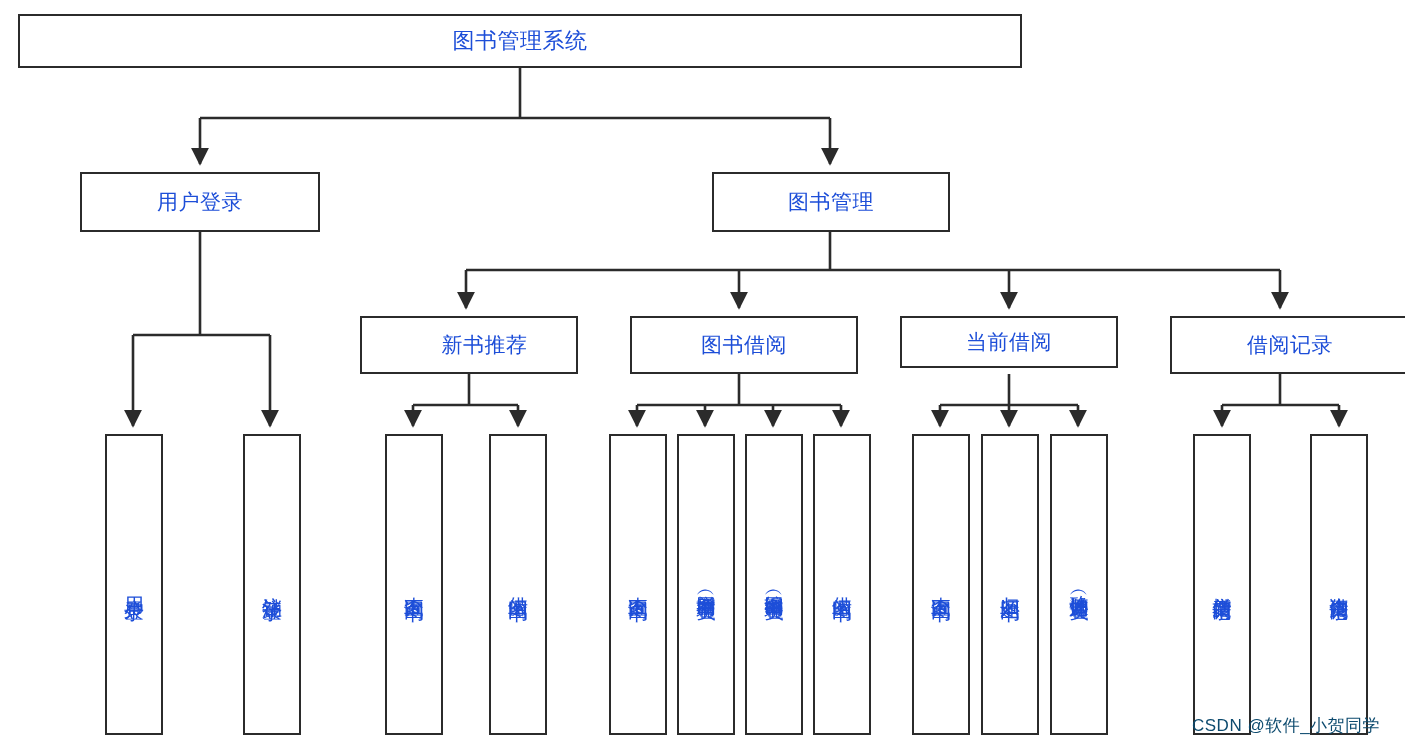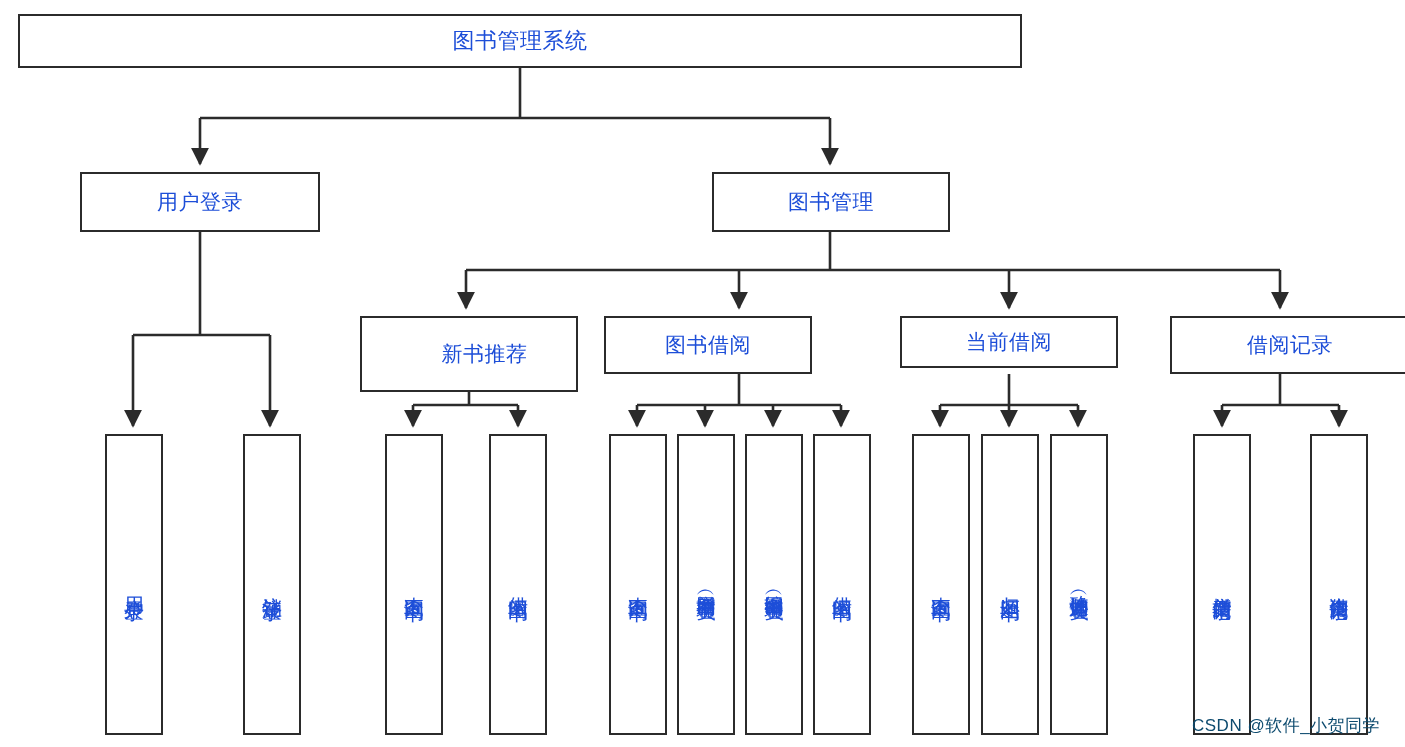--- a/index.html
+++ b/index.html
@@ -135,24 +135,24 @@
     <span class="node-label">图书管理系统</span>
   </div>
 
   <div class="node horiz" style="left:80px; top:172px; width:240px; height:60px;">
     <span class="node-label">用户登录</span>
   </div>
   <div class="node horiz" style="left:712px; top:172px; width:238px; height:60px;">
     <span class="node-label">图书管理</span>
   </div>
 
-  <div class="node horiz" style="left:360px; top:316px; width:218px; height:76px;padding-left:31px;">
+  <div class="node horiz" style="left:360px; top:316px; width:218px; height:58px;padding-left:31px;">
     <span class="node-label">新书推荐</span>
   </div>
-  <div class="node horiz" style="left:604px; top:316px; width:208px; height:58px;">
+  <div class="node horiz" style="left:630px; top:316px; width:228px; height:58px;">
     <span class="node-label">图书借阅</span>
   </div>
   <div class="node horiz" style="left:900px; top:316px; width:218px; height:52px;">
     <span class="node-label">当前借阅</span>
   </div>
   <div class="node horiz" style="left:1170px; top:316px; width:240px; height:58px;">
     <span class="node-label">借阅记录</span>
   </div>
 
   <div class="node vert" style="left:105px; top:434px; width:58px; height:301px;">

